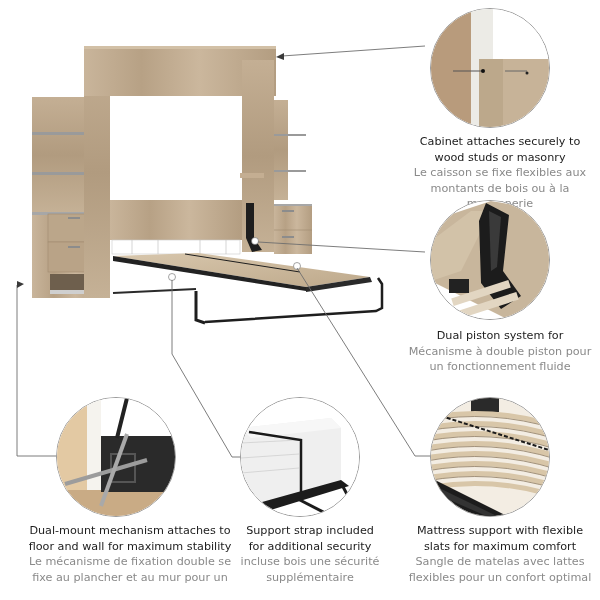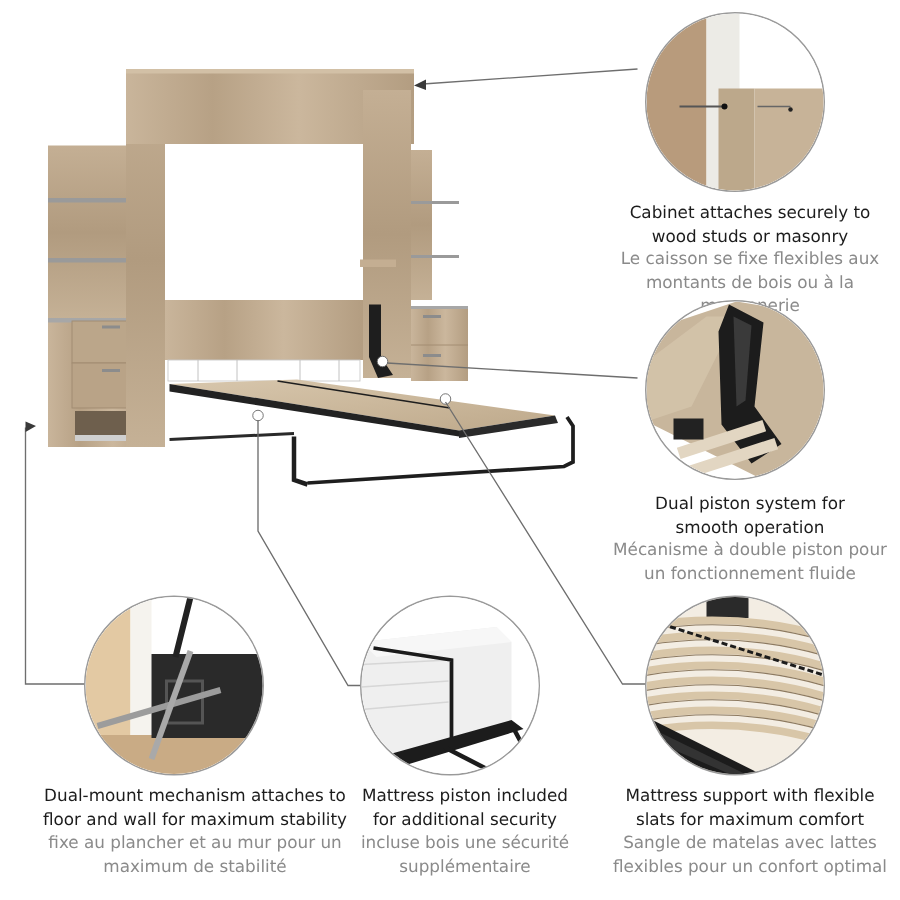--- a/index.html
+++ b/index.html
@@ -136,61 +136,60 @@
       <polygon points="0,40 40,10 60,10 30,70 0,80" fill="#d2c2a8"></polygon>
       <polygon points="55,2 78,14 72,70 90,95 70,108 50,82 48,20" fill="#1c1c1c"></polygon>
       <polygon points="58,10 70,16 66,66 60,70" fill="#3a3a3a"></polygon>
       <rect x="20" y="88" width="60" height="8" fill="#e2d6c2" transform="rotate(-18 50 92)"></rect>
       <rect x="28" y="100" width="60" height="8" fill="#e2d6c2" transform="rotate(-18 58 104)"></rect>
       <rect x="18" y="78" width="20" height="14" fill="#222"></rect>
     </svg>
   </div>
   <div class="caption" style="left:400px; top:328px; width:200px;">
     <span class="en">Dual piston system for</span>
-    <span class="en">smooth operation</span>
     <span class="fr">Mécanisme à double piston pour</span>
     <span class="fr">un fonctionnement fluide</span>
   </div>
 
   <div class="circle" style="left:56px; top:397px; width:120px; height:120px;">
     <svg width="120" height="120" viewBox="0 0 120 120">
       <rect x="0" y="0" width="120" height="120" fill="#ffffff"></rect>
       <rect x="0" y="0" width="30" height="120" fill="#e3c9a3"></rect>
       <rect x="30" y="0" width="14" height="120" fill="#f5f3ee"></rect>
       <rect x="0" y="92" width="120" height="28" fill="#c9ab85"></rect>
       <rect x="44" y="38" width="76" height="56" fill="#2a2a2a"></rect>
       <rect x="54" y="56" width="24" height="28" fill="none" stroke="#555" stroke-width="2"></rect>
       <line x1="60" y1="40" x2="70" y2="0" stroke="#222" stroke-width="4"></line>
       <line x1="8" y1="86" x2="90" y2="62" stroke="#9c9c9c" stroke-width="4"></line>
       <line x1="70" y1="36" x2="44" y2="108" stroke="#a9a9a9" stroke-width="4"></line>
     </svg>
   </div>
   <div class="caption" style="left:12px; top:523px; width:236px;">
     <span class="en">Dual-mount mechanism attaches to</span>
     <span class="en">floor and wall for maximum stability</span>
+    <span class="fr">Le mécanisme de fixation double se</span>
     <span class="fr">fixe au plancher et au mur pour un</span>
-    <span class="fr">maximum de stabilité</span>
   </div>
 
   <div class="circle" style="left:240px; top:397px; width:120px; height:120px;">
     <svg width="120" height="120" viewBox="0 0 120 120">
       <rect x="0" y="0" width="120" height="120" fill="#ffffff"></rect>
       <polygon points="0,30 90,20 100,30 100,85 0,110" fill="#efefef"></polygon>
       <polygon points="0,30 90,20 100,30 10,40" fill="#f7f7f7"></polygon>
       <line x1="0" y1="45" x2="58" y2="42" stroke="#d6d6d6" stroke-width="1"></line>
       <line x1="0" y1="60" x2="58" y2="56" stroke="#d6d6d6" stroke-width="1"></line>
       <line x1="0" y1="75" x2="58" y2="70" stroke="#d6d6d6" stroke-width="1"></line>
       <polyline points="8,34 60,42 60,95" stroke="#1a1a1a" stroke-width="2.5" fill="none"></polyline>
       <polygon points="0,110 100,82 108,88 10,118" fill="#1c1c1c"></polygon>
       <path d="M 55 100 L 90 118" stroke="#1c1c1c" stroke-width="3" fill="none"></path>
       <path d="M 100 85 L 108 100 L 100 112" stroke="#1c1c1c" stroke-width="3" fill="none"></path>
     </svg>
   </div>
   <div class="caption" style="left:220px; top:523px; width:180px;">
-    <span class="en">Mattress piston included</span>
+    <span class="en">Support strap included</span>
     <span class="en">for additional security</span>
     <span class="fr">incluse bois une sécurité</span>
     <span class="fr">supplémentaire</span>
   </div>
 
   <div class="circle" style="left:430px; top:397px; width:120px; height:120px;">
     <svg width="120" height="120" viewBox="0 0 120 120">
       <rect x="0" y="0" width="120" height="120" fill="#f3ede3"></rect>
       <rect x="40" y="0" width="28" height="14" fill="#2a2a2a"></rect>
       <g stroke="#d8c6a8" stroke-width="5" fill="none">

